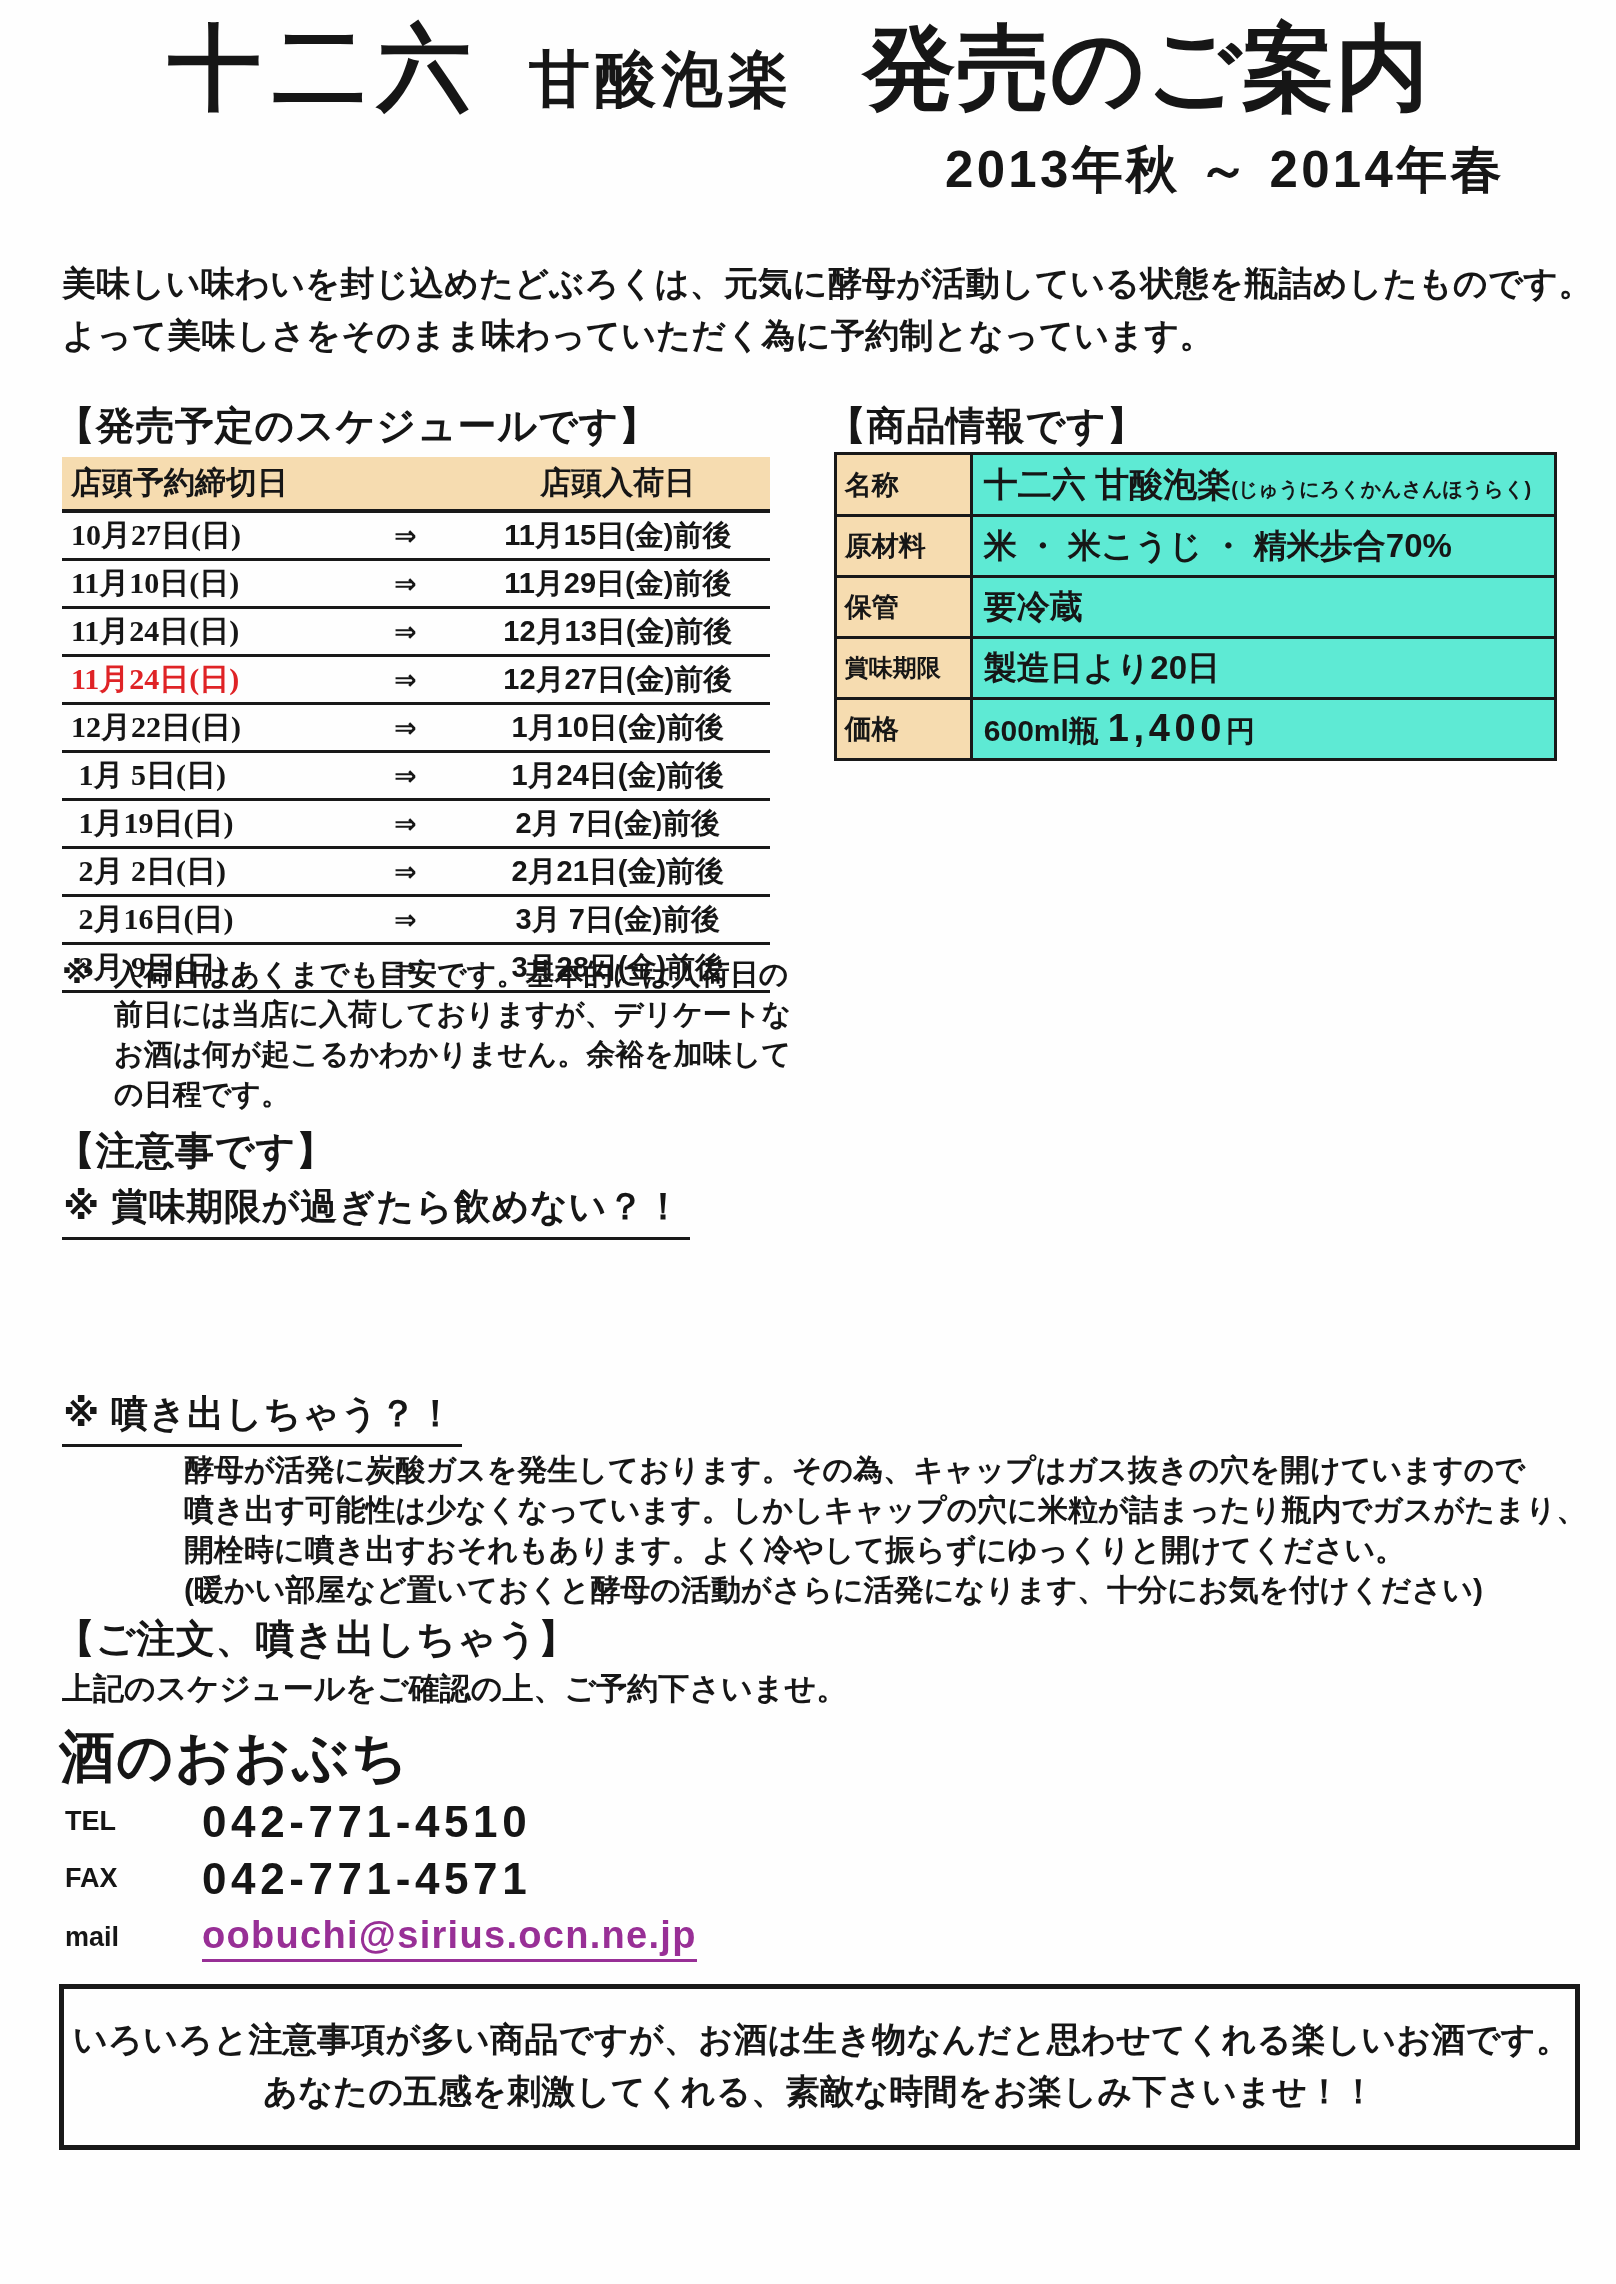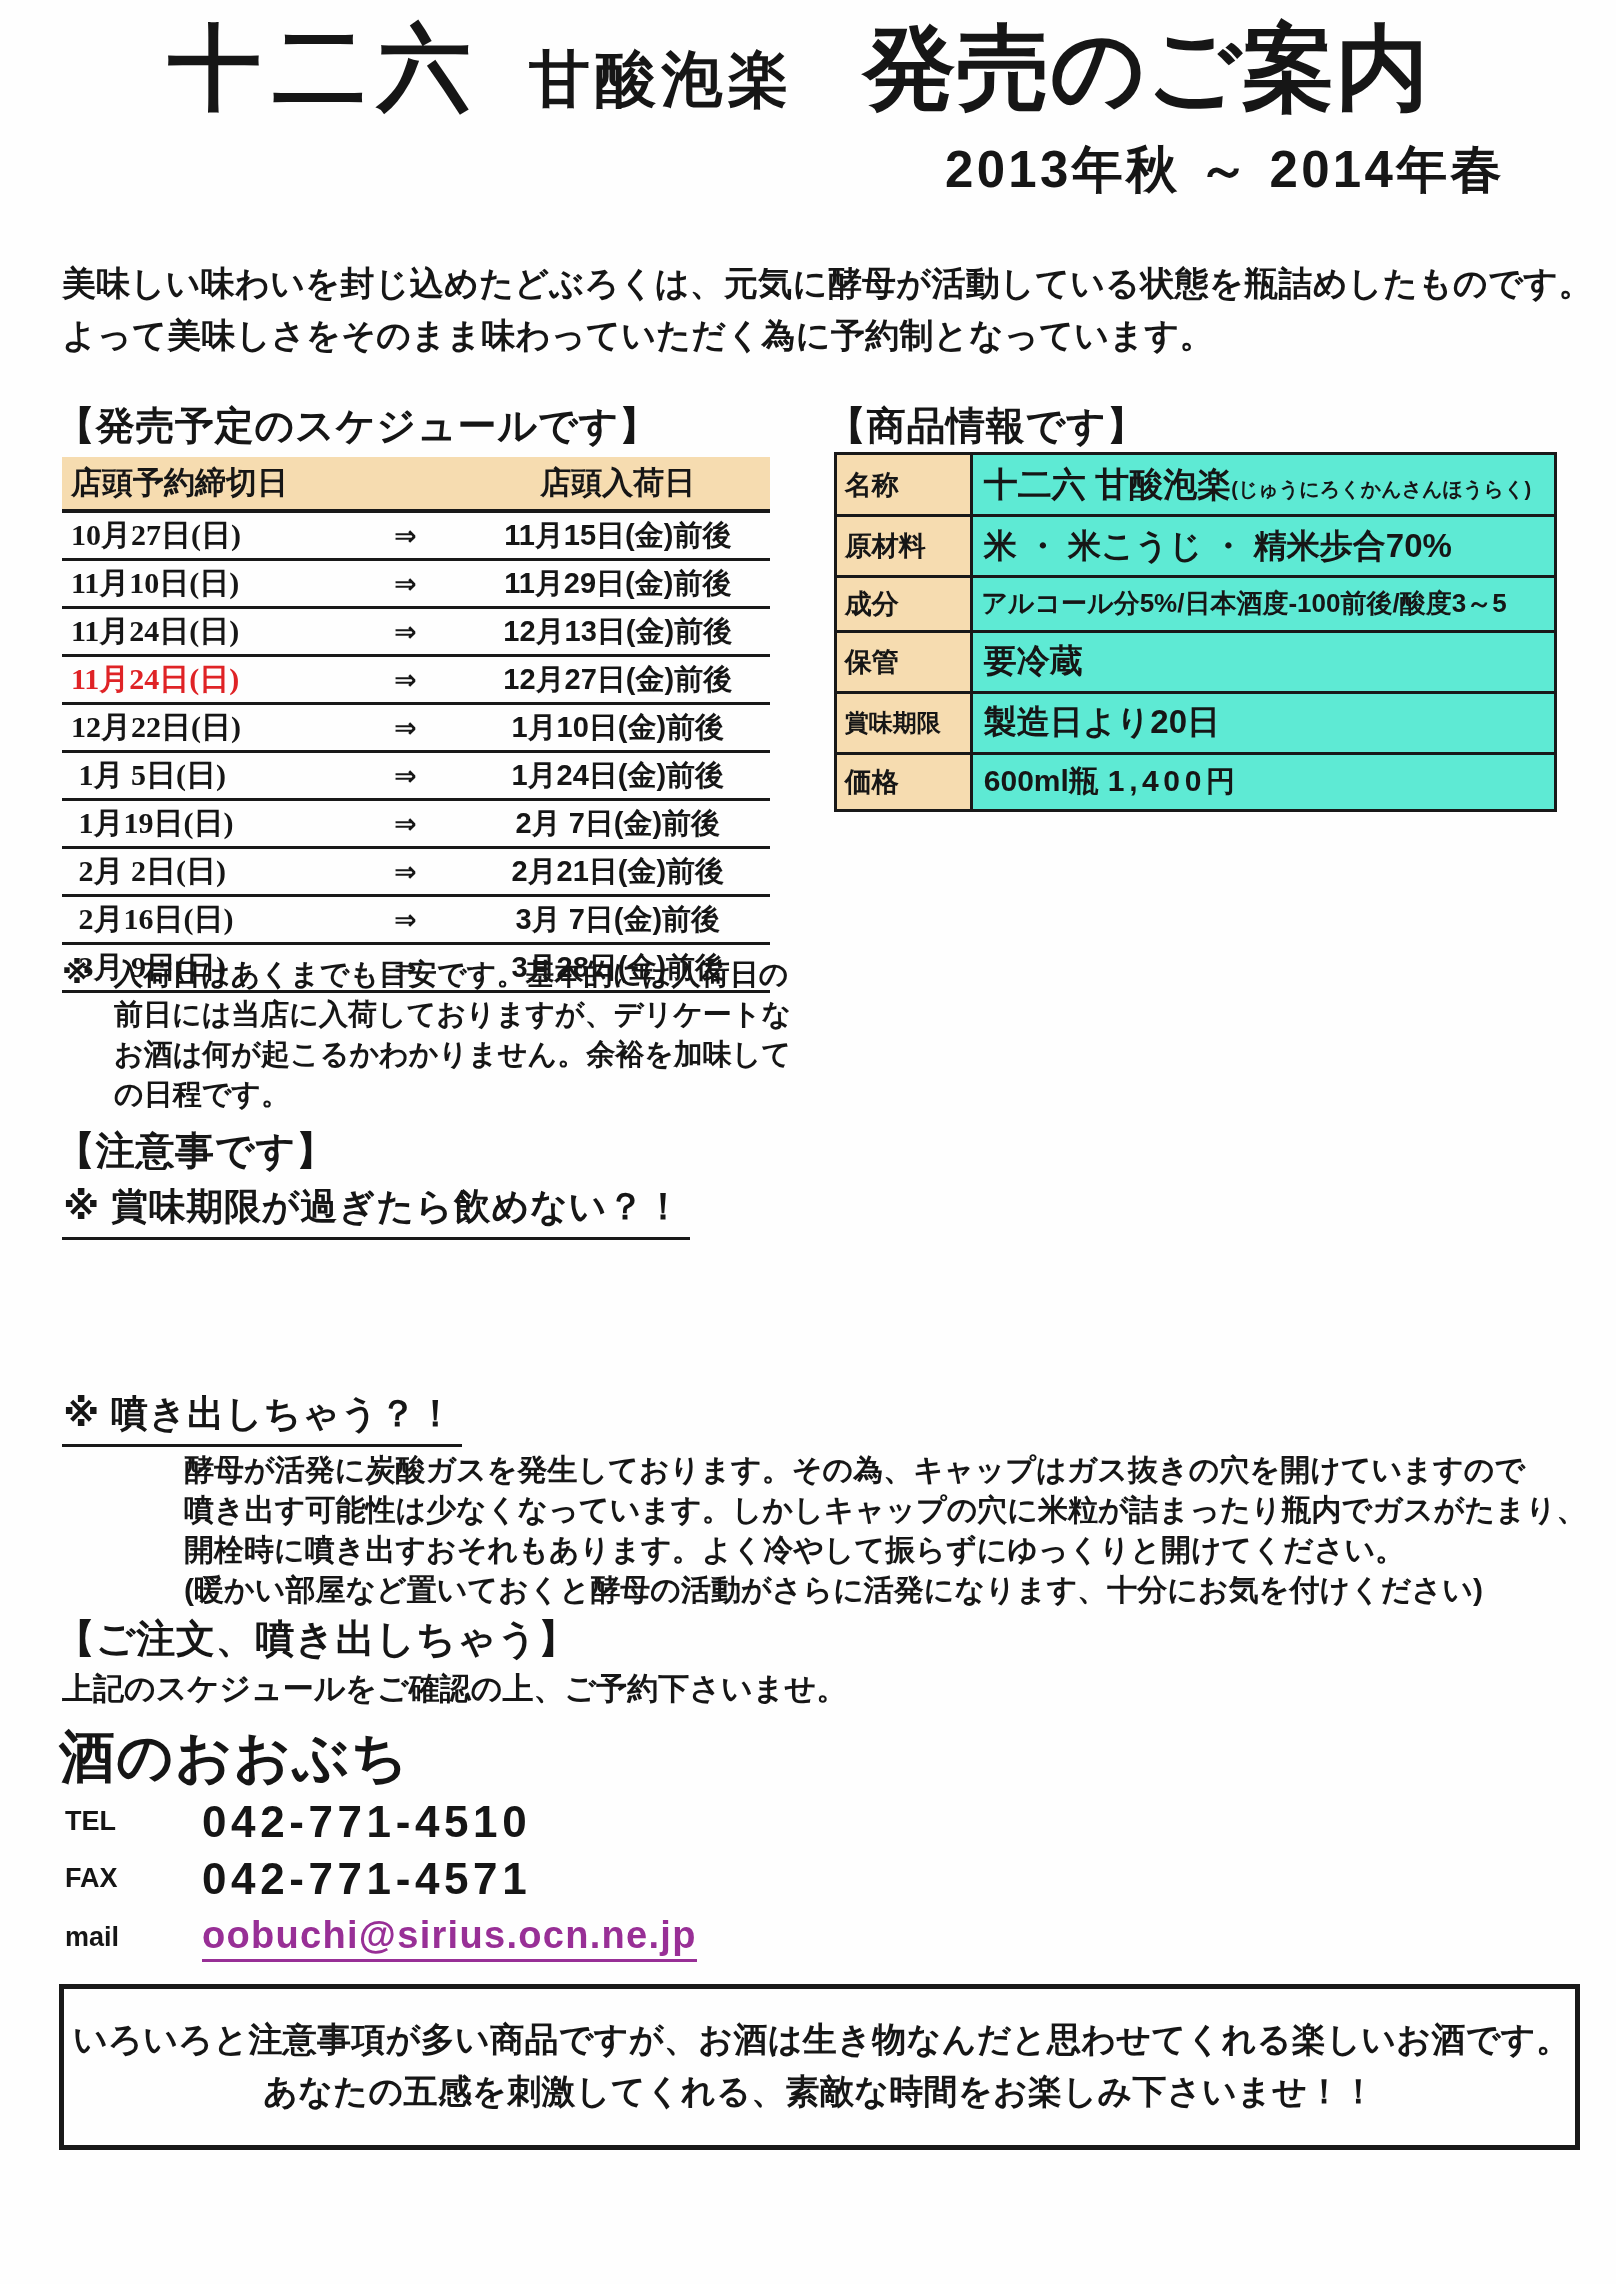--- a/index.html
+++ b/index.html
@@ -43,21 +43,21 @@
   
   .prod-table { position:absolute; left:834px; top:452px; width:723px; border-collapse:collapse; background:#5eead4; }
   .prod-table td { border:3.3px solid #191919; vertical-align:middle; }
   .plab { background:#f6dcb0; width:123px; font-size:27px; font-weight:700; padding:7.8px 2.6px 7.8px 7.8px; white-space:nowrap; }
   .plab-sm { font-size:24px; }
   .pval { font-size:33px; font-weight:700; padding:6.5px 3.9px 6.5px 10.4px; white-space:nowrap; }
   .pv-big { font-size:34px; }
   .pv-small { font-size:20px; font-weight:700; }
   .pval-comp { font-size:26px; padding-left:7.8px; }
   .pr-size { font-size:30px; }
-  .pr-amount { font-size:30px; letter-spacing:4.6px; margin-left:9px; }
+  .pr-amount { font-size:38px; letter-spacing:4.6px; margin-left:9px; }
   .pr-unit { font-size:29px; }
   
   .sub-title {
     position:absolute; left:62px; font-size:37px; font-weight:700;
     border-bottom:3.9px solid #191919; padding:0 7.8px 5.2px 1.3px; letter-spacing:0.7px; white-space:nowrap;
   }
   .para { position:absolute; left:184px; font-size:30px; font-weight:600; line-height:1.33; white-space:nowrap; }
   
   #order-note { position:absolute; left:62px; top:1668px; font-size:31px; font-weight:600; white-space:nowrap; }
   #shop-name { position:absolute; left:59px; top:1720px; font-size:56px; font-weight:800; letter-spacing:1.3px; white-space:nowrap; }
@@ -176,24 +176,20 @@
         <td class="plab">名称</td>
         <td class="pval">
           <span class="pv-big">十二六 甘酸泡楽</span><span class="pv-small">(じゅうにろくかんさんほうらく)</span>
         </td>
       </tr>
       <tr>
         <td class="plab">原材料</td>
         <td class="pval">米 ・ 米こうじ ・ 精米歩合70%</td>
       </tr>
       <tr>
-        <td class="plab">成分</td>
-        <td class="pval pval-comp">アルコール分5%/日本酒度-100前後/酸度3～5</td>
-      </tr>
-      <tr>
         <td class="plab">保管</td>
         <td class="pval">要冷蔵</td>
       </tr>
       <tr>
         <td class="plab plab-sm">賞味期限</td>
         <td class="pval">製造日より20日</td>
       </tr>
       <tr>
         <td class="plab">価格</td>
         <td class="pval">

